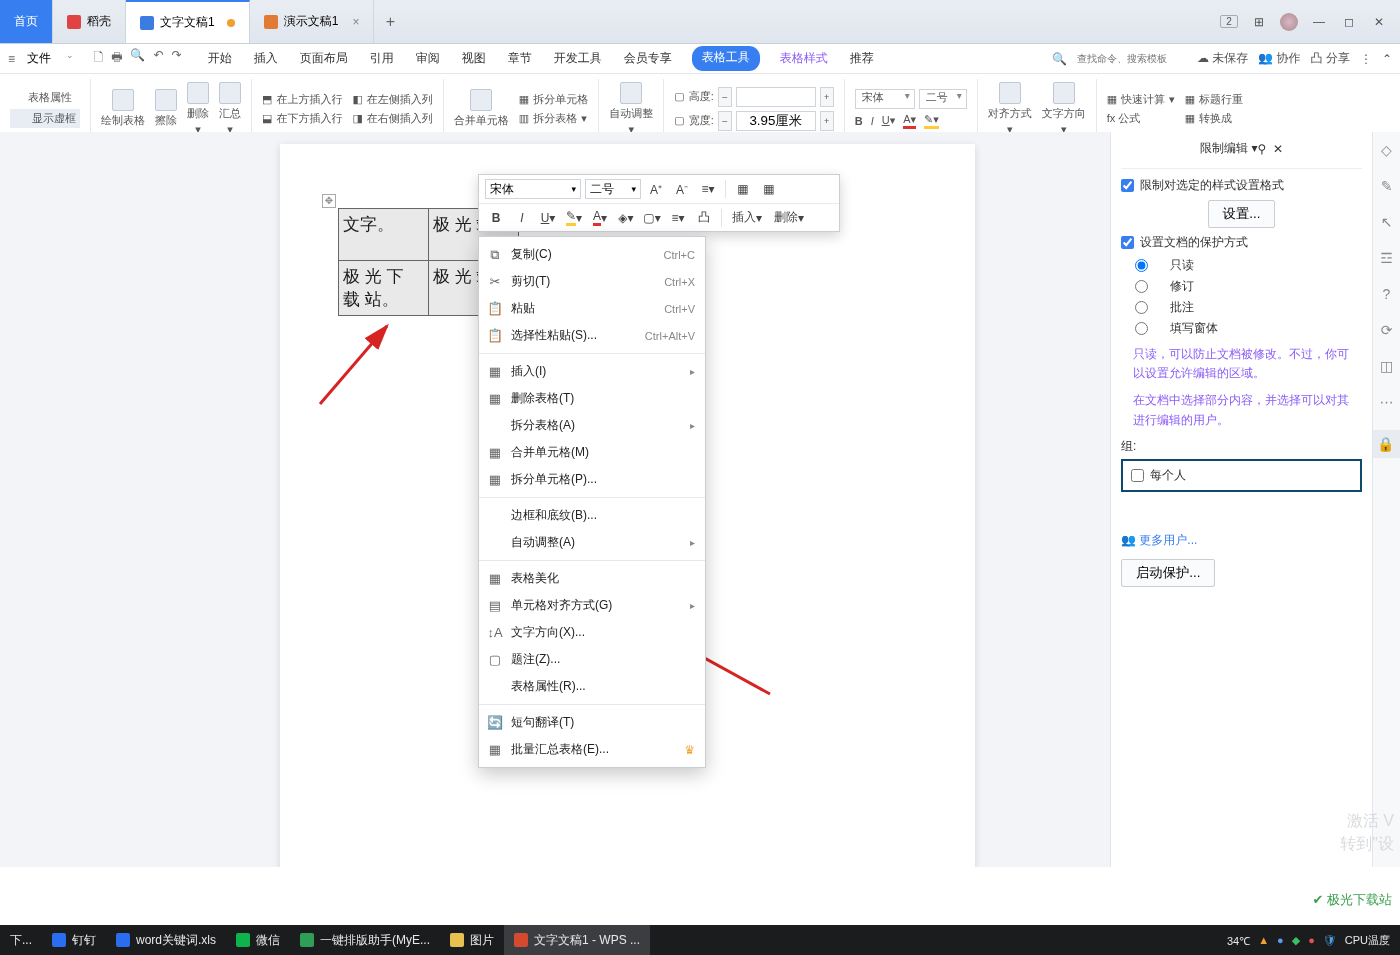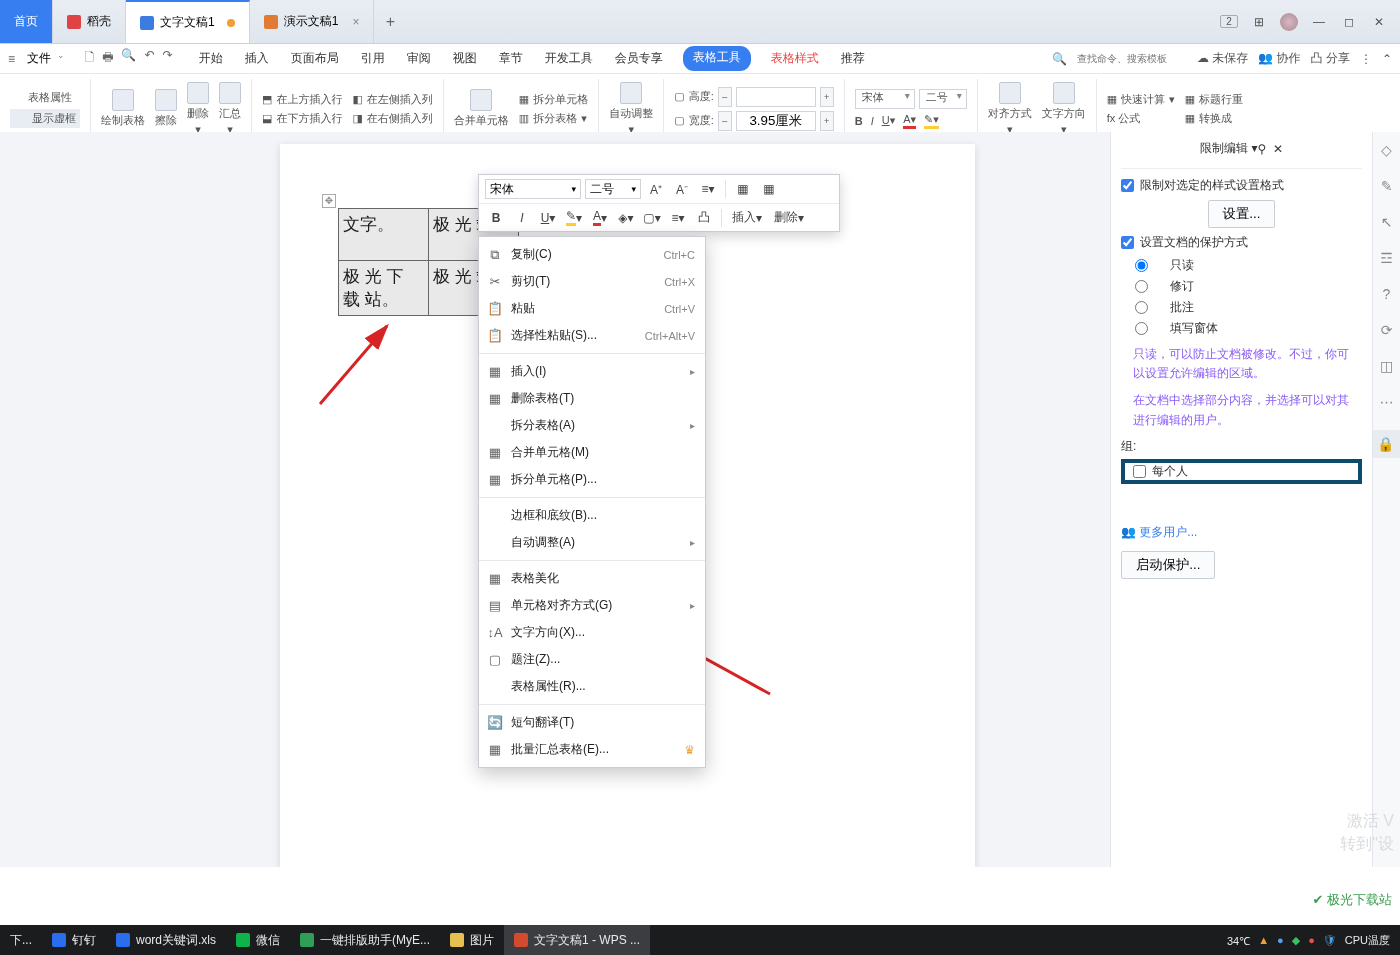--- a/index.html
+++ b/index.html
@@ -12,27 +12,27 @@
   .tab.active { background: #fff; border-top: 2px solid #377ef0; }
   .tab .ticon { width: 14px; height: 14px; border-radius: 2px; }
   .tab .dot { width: 8px; height: 8px; border-radius: 50%; margin-left: 6px; }
   .tab .close-x { margin-left: 8px; color: #888; }
   .tab-add { width: 32px; display: flex; align-items: center; justify-content: center; color: #666; font-size: 16px; }
   .winctrl { margin-left: auto; display: flex; align-items: center; gap: 12px; padding: 0 12px; color: #555; }
   .winctrl span { width: 18px; text-align: center; cursor: pointer; }
   
   
   .menubar { height: 30px; background: #fff; border-bottom: 1px solid #e3e6eb; display: flex; align-items: center; padding: 0 8px; gap: 4px; position: relative; }
-  .file-menu { display: flex; align-items: flex-start; gap: 6px; padding: 2px 8px; border-radius: 3px; }
+  .file-menu { display: flex; align-items: flex-start; gap: 15px; padding: 2px 8px; border-radius: 3px; }
   .qat { display: flex; gap: 8px; padding: 0 8px; color: #666; }
   .qat span { cursor: pointer; }
   .menus { display: flex; gap: 18px; margin-left: 12px; }
   .menu-item { color: #333; cursor: pointer; padding: 4px 2px; }
   .menu-item.tool { background: #377ef0; color: #fff; padding: 3px 10px; border-radius: 11px; }
-  .menu-item.style { color: #ef4444; }
+  .menu-item.style { color: #8b5cf6; }
   .menu-right { position: absolute; right: 8px; display: flex; align-items: center; gap: 10px; color: #555; }
   .menu-right input { border: none; outline: none; width: 60px; font-size: 10px; color: #888; }
   
   
   .ribbon { height: 70px; background: #fff; border-bottom: 1px solid #dcdfe4; display: flex; align-items: center; padding: 0 10px; gap: 10px; color: #555; font-size: 11px; }
   .rgroup { display: flex; align-items: center; gap: 10px; border-right: 1px solid #e5e8ec; padding-right: 10px; height: 60px; }
   .rbtn { display: flex; flex-direction: column; align-items: center; gap: 2px; cursor: pointer; }
   .rbtn .ric { width: 18px; height: 18px; background: #e8edf4; border: 1px solid #bfc8d4; border-radius: 2px; }
   .rbtn.big .ric { width: 22px; height: 22px; }
   .rstack { display: flex; flex-direction: column; gap: 4px; }
@@ -71,21 +71,21 @@
   .ctx-div { height: 1px; background: #e6e8ec; margin: 4px 0; }
   
   
   .side { position: absolute; top: 132px; right: 28px; width: 262px; bottom: 88px; background: #fff; border-left: 1px solid #e2e5ea; padding: 8px 10px; font-size: 12px; color: #333; }
   .side-hd { display: flex; align-items: center; justify-content: center; border-bottom: 1px solid #eceef2; padding-bottom: 11px; margin-bottom: 8px; }
   .chk { display: flex; align-items: center; gap: 6px; margin: 6px 0; }
   .chk input { accent-color: #377ef0; }
   .opt { display: flex; align-items: center; gap: 22px; margin: 4px 0 4px 14px; }
   .btn { border: 1px solid #c9cdd4; background: #fafbfc; padding: 4px 14px; border-radius: 2px; cursor: pointer; }
   .note { color: #8b5cf6; margin: 8px 12px; line-height: 1.6; }
-  .grpbox { border: 4px solid #0c4a6e; padding: 0 8px; margin-top: 4px; }
+  .grpbox { border: 2px solid #0c4a6e; padding: 6px 8px; margin-top: 4px; }
   .link { color: #377ef0; cursor: pointer; }
   
   
   .sidestrip { position: absolute; right: 0; top: 132px; width: 28px; bottom: 88px; background: #f7f8fa; border-left: 1px solid #e2e5ea; display: flex; flex-direction: column; align-items: center; padding-top: 10px; gap: 20px; color: #888; }
   .sidestrip span { cursor: pointer; font-size: 14px; }
   .sidestrip .locked { background: #e8ebef; width: 100%; text-align: center; padding: 6px 0; }
   .watermark { position: absolute; right: 6px; bottom: 100px; color: #d9dbde; font-size: 16px; text-align: right; line-height: 1.4; }
   .wmlogo { position: absolute; right: 8px; bottom: 46px; font-size: 13px; color: #3c9e4e; }
   .taskbar { position: absolute; left: 0; right: 0; bottom: 0; height: 30px; background: #1b1c1e; display: flex; align-items: center; color: #e8e9eb; font-size: 12px; }
   .tbtn { display: flex; align-items: center; gap: 6px; height: 100%; padding: 0 10px; cursor: pointer; }

